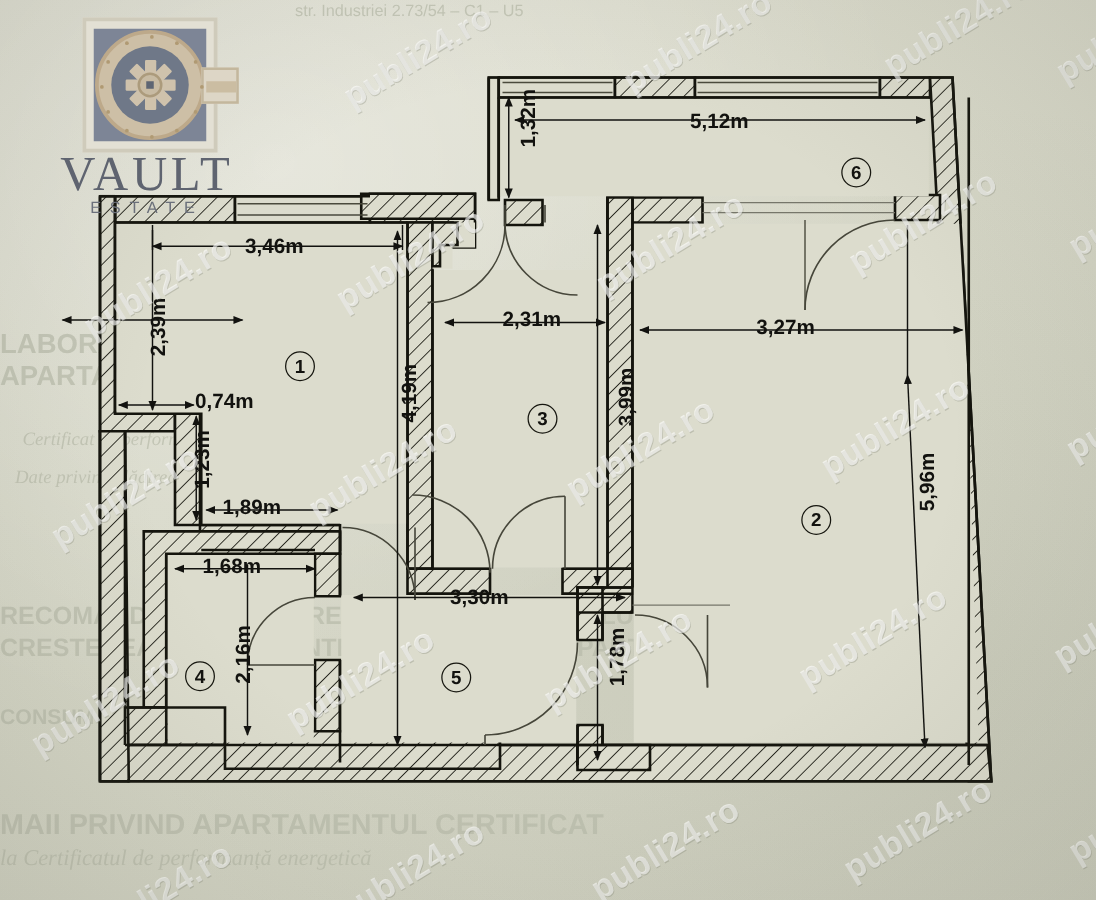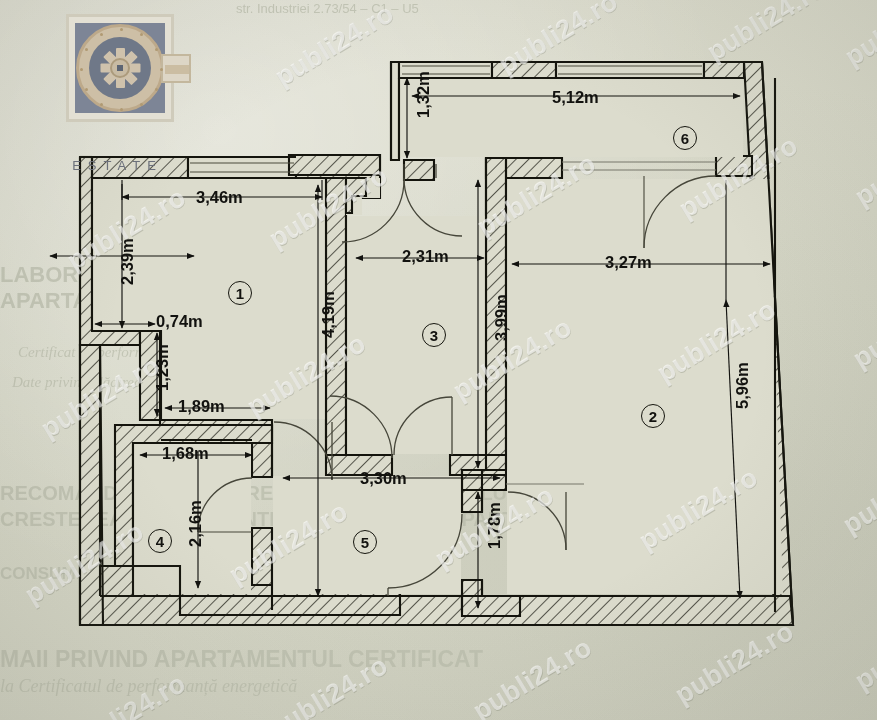--- a/index.html
+++ b/index.html
@@ -394,20 +394,21 @@
   <div class="vault-sq"></div>
   <div class="vault-ring">
     <div class="vault-inner"></div>
     <div class="spoke" style="transform:rotate(0deg)"></div>
     <div class="spoke" style="transform:rotate(45deg)"></div>
     <div class="spoke" style="transform:rotate(90deg)"></div>
     <div class="spoke" style="transform:rotate(135deg)"></div>
     <div class="hub"></div>
   </div>
   <div class="handle"></div>
+  <div class="word">VAULT</div>
   <div class="sub">ESTATE</div>
 <div class="rivet" style="left: 130px; top: 60px;"></div>
     <div class="rivet" style="left: 124.641px; top: 80px;"></div>
     <div class="rivet" style="left: 110px; top: 94.641px;"></div>
     <div class="rivet" style="left: 90px; top: 100px;"></div>
     <div class="rivet" style="left: 70px; top: 94.641px;"></div>
     <div class="rivet" style="left: 55.359px; top: 80px;"></div>
     <div class="rivet" style="left: 50px; top: 60px;"></div>
     <div class="rivet" style="left: 55.359px; top: 40px;"></div>
     <div class="rivet" style="left: 70px; top: 25.359px;"></div>

